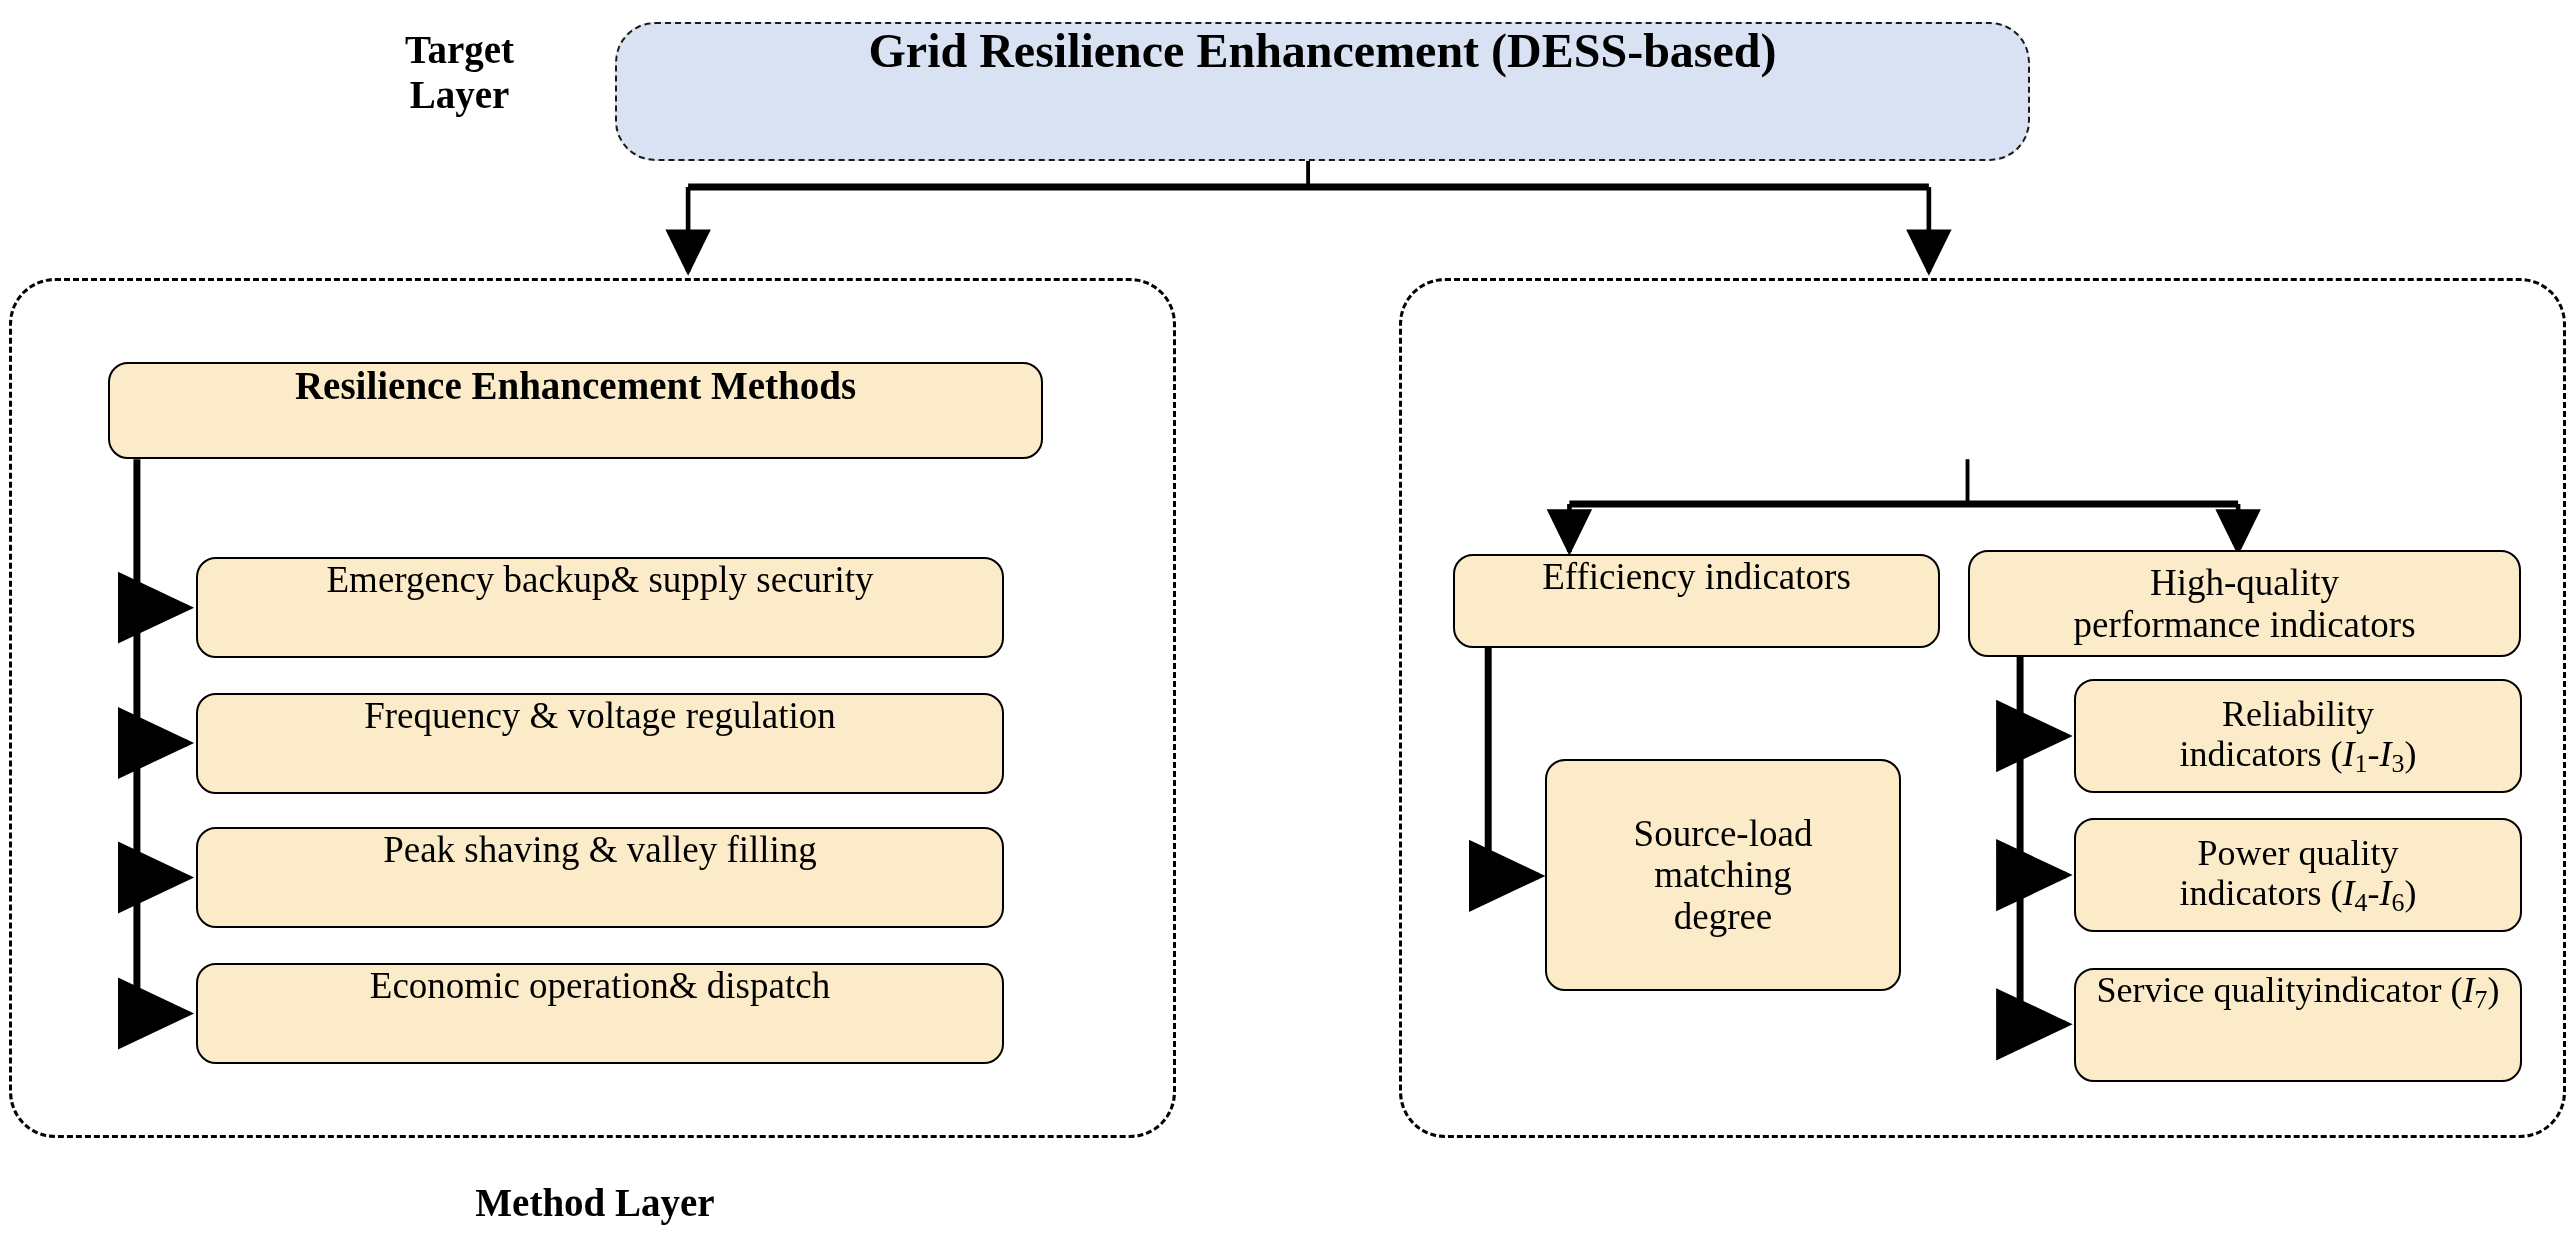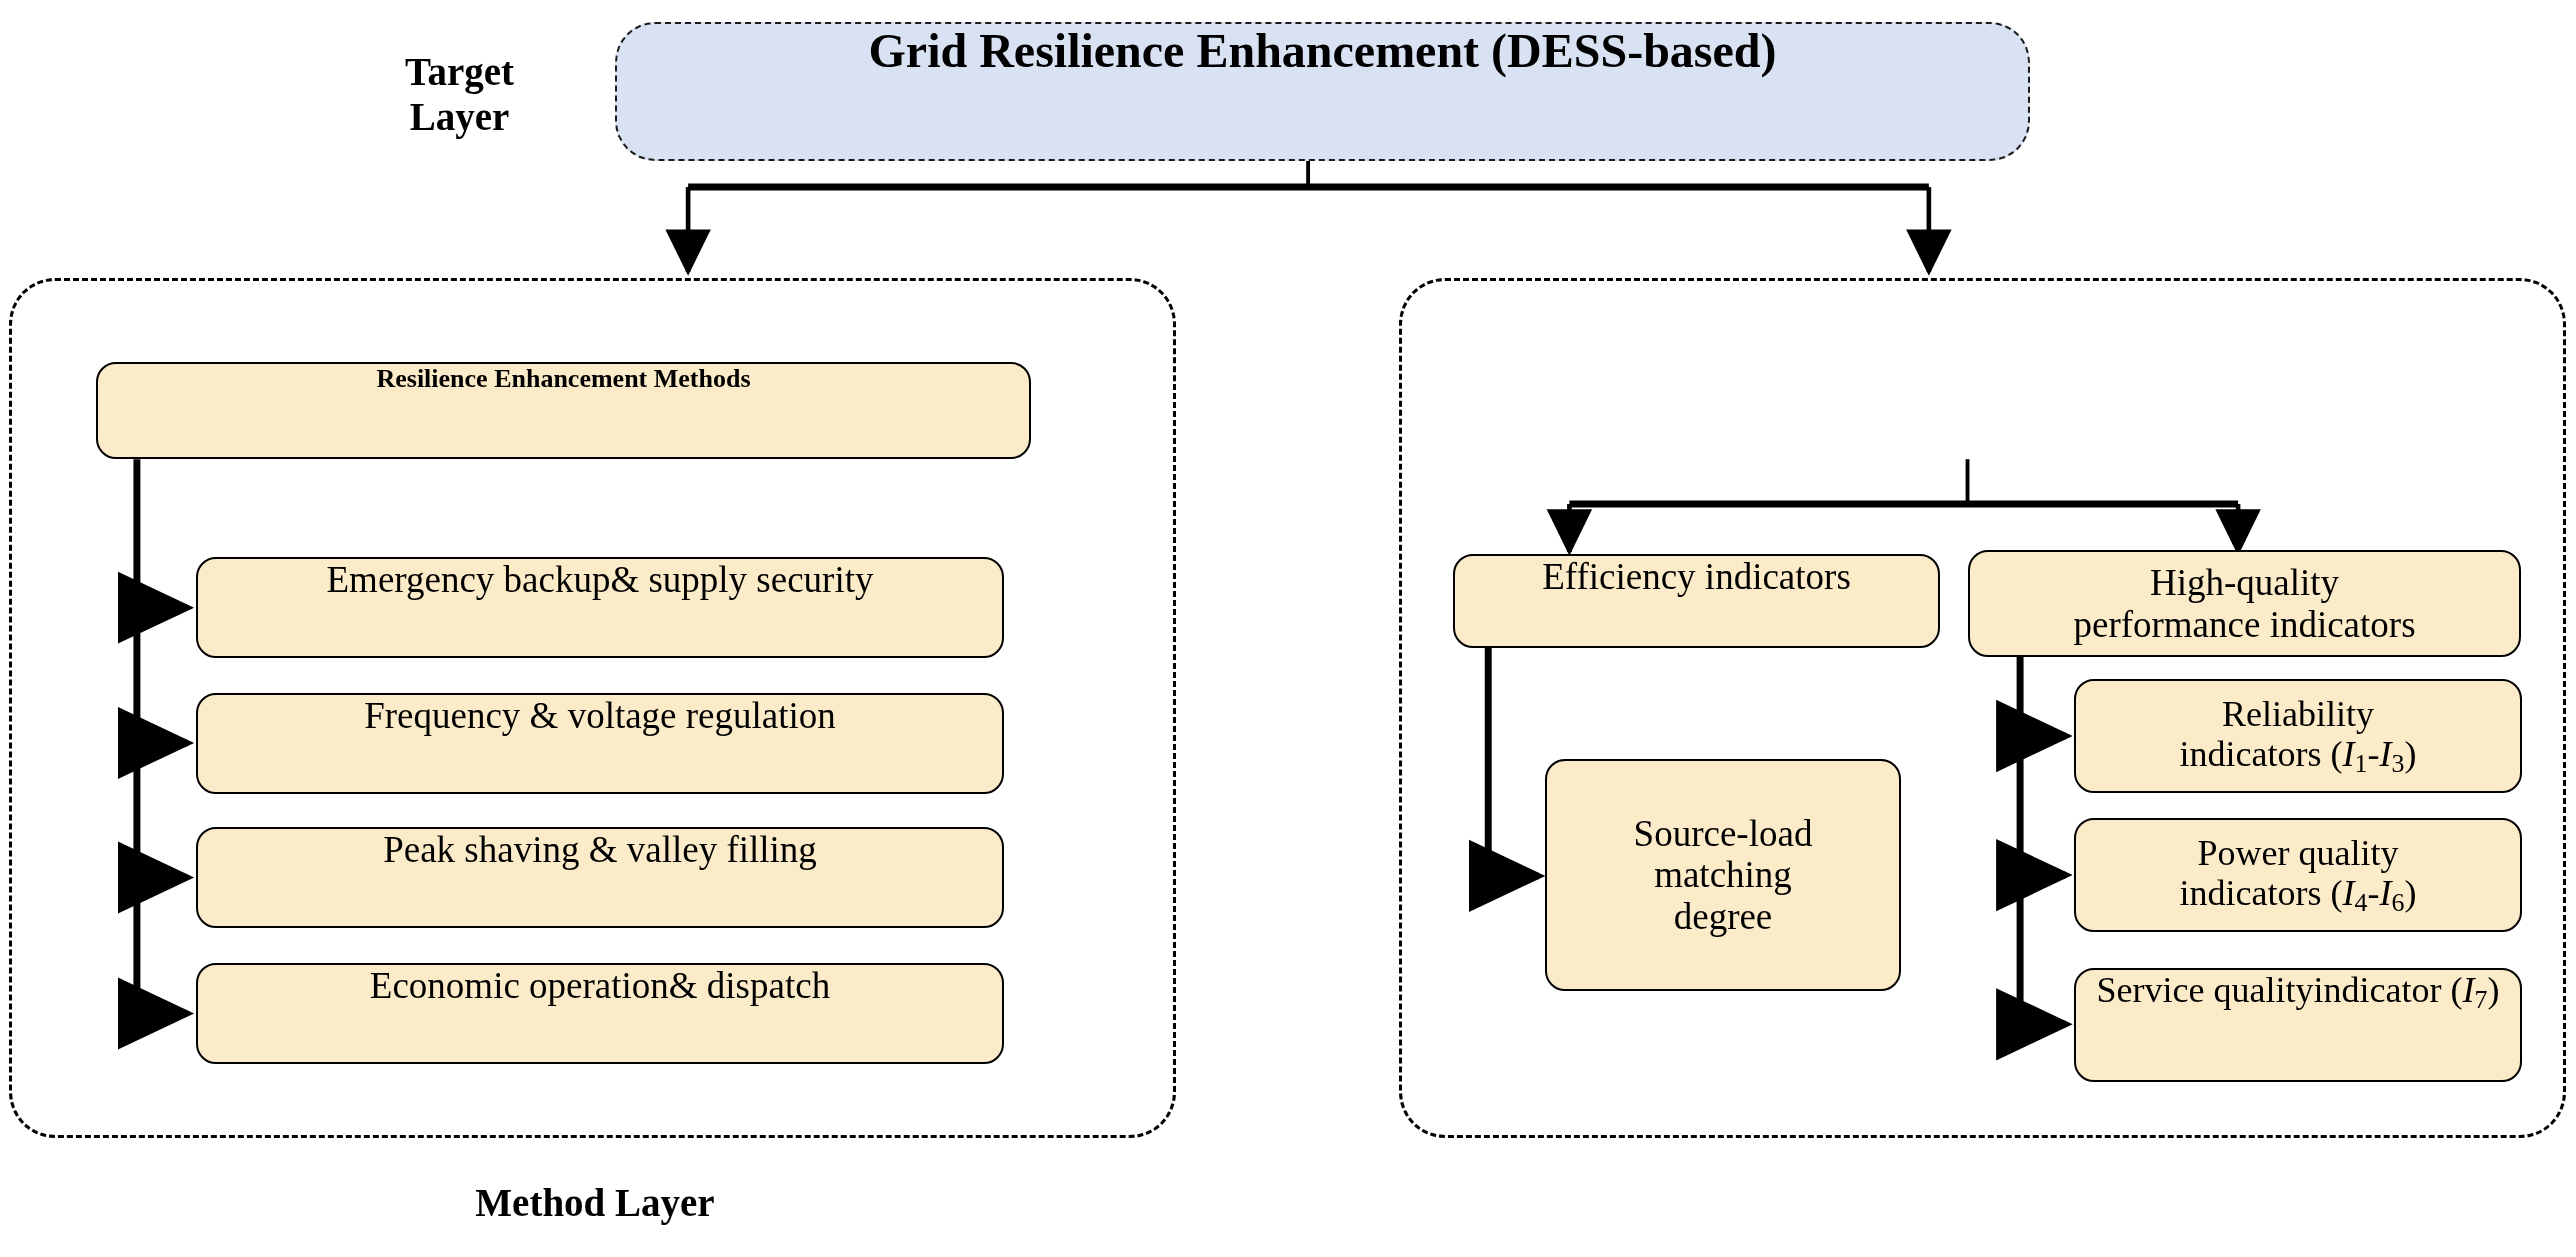--- a/index.html
+++ b/index.html
@@ -73,30 +73,30 @@
 
     <line x1="1925" y1="838" x2="1925" y2="1133" stroke="#000" stroke-width="9"></line>
     <line x1="1925" y1="1133" x2="1990" y2="1133" stroke="#000" stroke-width="9" marker-end="url(#ahs)"></line>
 
     <line x1="2613" y1="850" x2="2613" y2="1325" stroke="#000" stroke-width="9"></line>
     <line x1="2613" y1="952" x2="2672" y2="952" stroke="#000" stroke-width="9" marker-end="url(#ahs)"></line>
     <line x1="2613" y1="1132" x2="2672" y2="1132" stroke="#000" stroke-width="9" marker-end="url(#ahs)"></line>
     <line x1="2613" y1="1325" x2="2672" y2="1325" stroke="#000" stroke-width="9" marker-end="url(#ahs)"></line>
   </svg>
 
-  <div class="lbl" style="left:332px;top:28px;width:255px;font-size:39px;margin-top:22px;">
+  <div class="lbl" style="left:332px;top:28px;width:255px;font-size:39px;">
     <div>Target</div>
     <div>Layer</div>
   </div>
 
   <div class="node target" style="left:615px;top:21.6px;width:1415px;height:139px;font-size:48px;padding:0 21.6px;">
     <span>Grid Resilience Enhancement (DESS-based)</span>
   </div>
 
-  <div class="node box hdr" style="left:96px;top:362px;width:935px;height:97px;font-size:26px;">
+  <div class="node box hdr" style="left:108px;top:362px;width:935px;height:97px;font-size:39px;">
     <span>Resilience Enhancement Methods</span>
   </div>
 
   <div class="node box" style="left:196px;top:557px;width:808px;height:101px;font-size:37px;padding:0 29px;">
     <span>Emergency backup&amp; supply security</span>
   </div>
 
   <div class="node box" style="left:196px;top:693px;width:808px;height:101px;font-size:37px;padding:0 14px;">
     <span>Frequency &amp; voltage regulation</span>
   </div>

